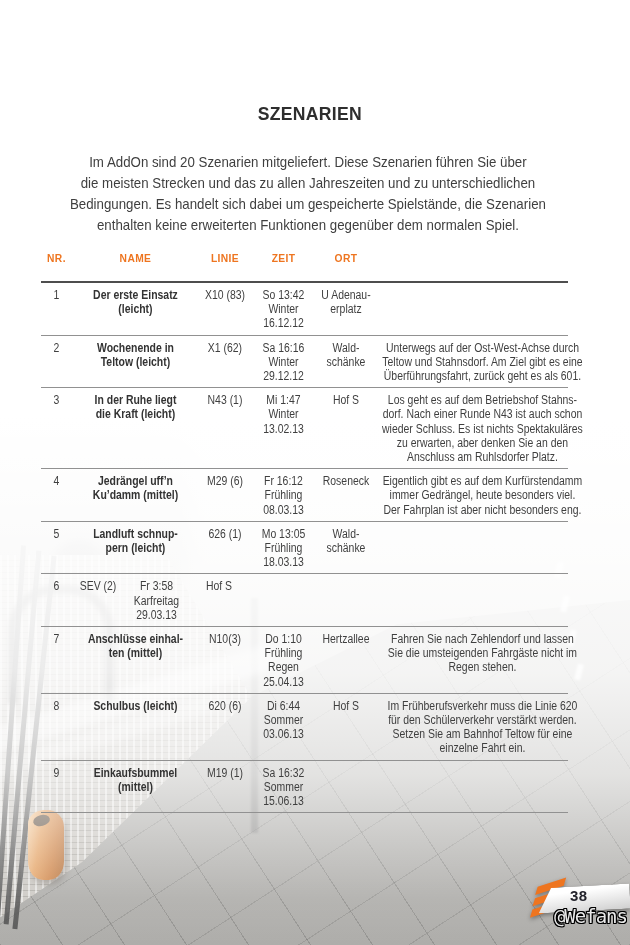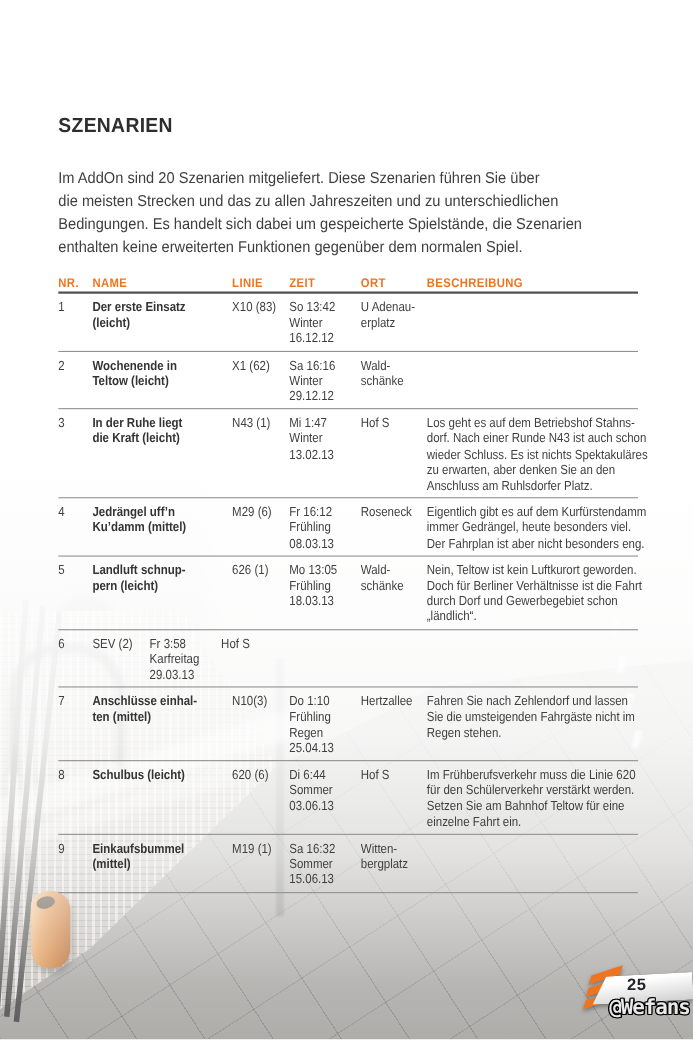--- a/index.html
+++ b/index.html
@@ -56,27 +56,27 @@
   .overlay{inset:0;
     background:linear-gradient(180deg,
       #ffffff 0%,#ffffff 44%,
       rgba(255,255,255,.93) 58%,
       rgba(255,255,255,.85) 71%,
       rgba(255,255,255,.62) 82%,
       rgba(255,255,255,.32) 89%,
       rgba(255,255,255,.08) 95%,
       rgba(255,255,255,0) 100%);}
   
-  #content{position:absolute;left:53px;top:0;width:534px;z-index:5;color:#3f3f3f;}
+  #content{position:absolute;left:41px;top:0;width:534px;z-index:5;color:#3f3f3f;text-align:center;}
   .title{margin:103px 0 0;font-size:18.5px;font-weight:bold;color:#2e2e2e;
     letter-spacing:.3px;transform:scaleX(.95);transform-origin:0 0;width:106%;}
   .intro{margin:27px 0 0;font-size:14.3px;line-height:21px;white-space:pre-line;
     transform:scaleX(.93);transform-origin:0 0;width:107.5%;}
   .table{margin-top:16px;width:527px;border-bottom:1px solid #919191;}
-  .thead{display:flex;padding-bottom:0;border-bottom:2px solid #4e4e4e;}
+  .thead{display:flex;padding-bottom:16px;border-bottom:2px solid #4e4e4e;}
   .trow{display:flex;padding:5px 0 4px;}
   .trow + .trow{border-top:1px solid #919191;}
   .c{flex:0 0 auto;}
   .col-nr{width:31px}.col-name{width:127px}.col-linie{width:52px}
   .col-zeit{width:65px}.col-ort{width:60px}.col-besch{width:213px}
   .t{display:block;font-size:12px;line-height:14.2px;white-space:pre-line;
     transform:scaleX(.87);transform-origin:0 0;width:114.9%;}
   .col-name .t{font-weight:bold;color:#333;}
   .th .t{font-size:11.4px;line-height:13px;font-weight:bold;color:#ee7520;
     letter-spacing:.4px;transform:scaleX(.9);width:111%;}
@@ -88,21 +88,21 @@
     clip-path:polygon(15% 0,100% 0,100% 100%,0 100%);transform:rotate(-3deg);}
   #badge .num{position:absolute;left:44px;top:4px;font-size:15px;font-weight:bold;
     color:#23232b;letter-spacing:.5px;}
   .stripes{position:absolute;left:2px;top:0;width:48px;height:34px;transform:rotate(-18deg);}
   .stripe{position:absolute;width:30px;height:7px;background:#ee7520;transform:skewX(-35deg);}
   .stripe.s1{left:12px;top:0;}
   .stripe.s2{left:6px;top:10px;}
   .stripe.s3{left:0;top:20px;}
   
   #watermark{position:absolute;right:3px;top:905px;z-index:11;
-    font-family:"DejaVu Sans Mono",monospace;font-weight:bold;font-size:19px;
+    font-family:"DejaVu Sans Mono",monospace;font-weight:normal;font-size:19px;
     letter-spacing:-1px;color:#e9e9e9;
     text-shadow:1px 0 #000,-1px 0 #000,0 1px #000,0 -1px #000,
       1px 1px #000,-1px -1px #000,1px -1px #000,-1px 1px #000;padding-left:44px;}
 </style>
 </head>
 <body>
 
 <div id="photo">
   <div class="car-blob"></div>
   <div class="wheel"></div>
@@ -140,23 +140,20 @@
         </div>
       <div class="c col-linie th">
           <span class="t">LINIE</span>
         </div>
       <div class="c col-zeit th">
           <span class="t">ZEIT</span>
         </div>
       <div class="c col-ort th">
           <span class="t">ORT</span>
         </div>
-      <div class="c col-besch th">
-          <span class="t">BESCHREIBUNG</span>
-        </div>
     </div>
 
     <div class="trow">
       <div class="c col-nr">
           <span class="t">1</span>
         </div>
       <div class="c col-name">
           <span class="t">Der erste Einsatz
 (leicht)</span>
         </div>
@@ -185,20 +182,25 @@
           <span class="t">X1 (62)</span>
         </div>
       <div class="c col-zeit">
           <span class="t">Sa 16:16
 Winter
 29.12.12</span>
         </div>
       <div class="c col-ort">
           <span class="t">Wald-
 schänke</span>
+        </div>
+      <div class="c col-besch">
+          <span class="t">Unterwegs auf der Ost-West-Achse durch
+Teltow und Stahnsdorf. Am Ziel gibt es eine
+Überführungsfahrt, zurück geht es als 601.</span>
         </div>
     </div>
     <div class="trow">
       <div class="c col-nr">
           <span class="t">3</span>
         </div>
       <div class="c col-name">
           <span class="t">In der Ruhe liegt
 die Kraft (leicht)</span>
         </div>
@@ -259,26 +261,20 @@
         </div>
       <div class="c col-zeit">
           <span class="t">Mo 13:05
 Frühling
 18.03.13</span>
         </div>
       <div class="c col-ort">
           <span class="t">Wald-
 schänke</span>
         </div>
-      <div class="c col-besch">
-          <span class="t">Nein, Teltow ist kein Luftkurort geworden.
-Doch für Berliner Verhältnisse ist die Fahrt
-durch Dorf und Gewerbegebiet schon
-„ländlich“.</span>
-        </div>
     </div>
     <div class="trow">
       <div class="c col-nr">
           <span class="t">6</span>
         </div>
       <div class="c col-linie">
           <span class="t">SEV (2)</span>
         </div>
       <div class="c col-zeit">
           <span class="t">Fr 3:58
@@ -348,32 +344,28 @@
           <span class="t">Einkaufsbummel
 (mittel)</span>
         </div>
       <div class="c col-linie">
           <span class="t">M19 (1)</span>
         </div>
       <div class="c col-zeit">
           <span class="t">Sa 16:32
 Sommer
 15.06.13</span>
-        </div>
-      <div class="c col-ort">
-          <span class="t">Witten-
-bergplatz</span>
         </div>
     </div>
   </div>
 </div>
 
 <div id="badge">
   <div class="stripes">
     <div class="stripe s1"></div>
     <div class="stripe s2"></div>
     <div class="stripe s3"></div>
   </div>
   <div class="banner"></div>
-  <div class="num">25</div>
+  <div class="num">38</div>
 </div>
 
 <div id="watermark">@Wefans</div>
 
 </body></html>

